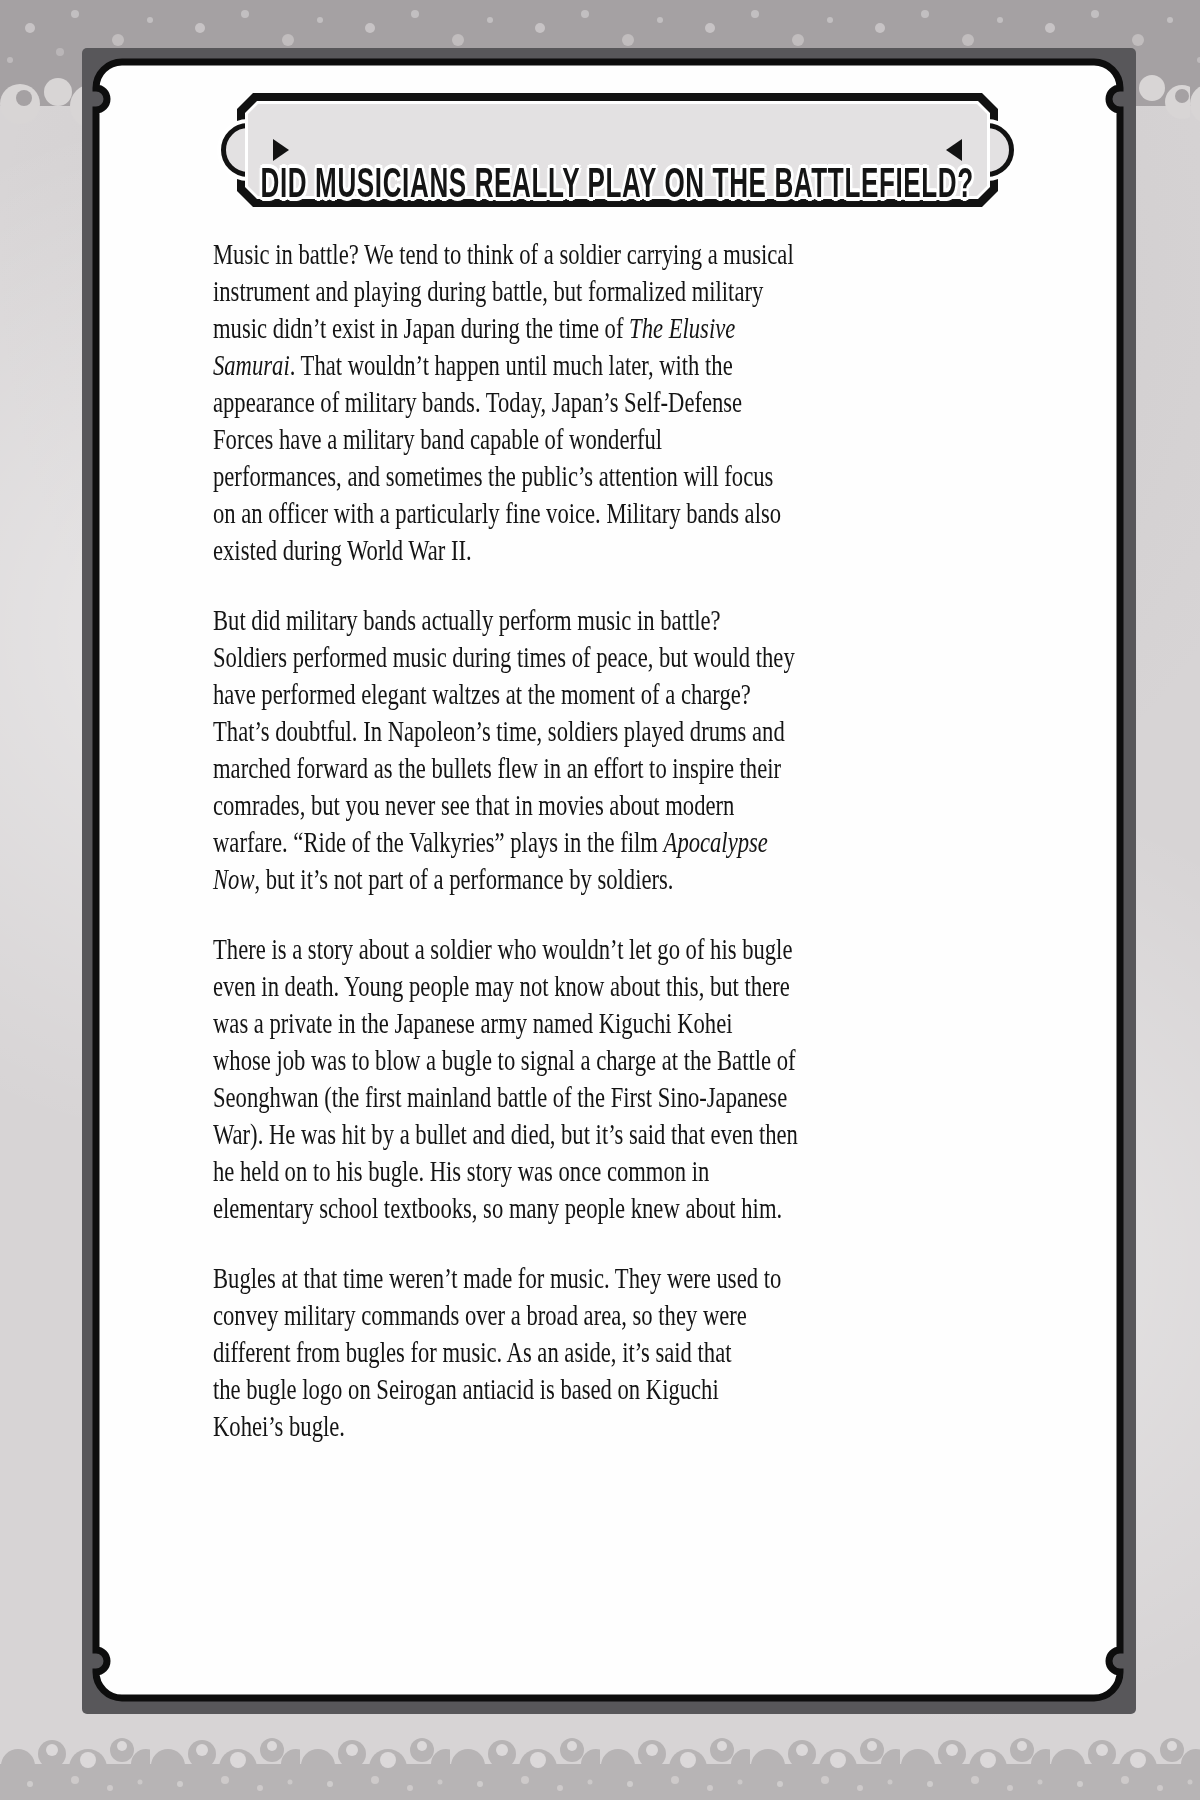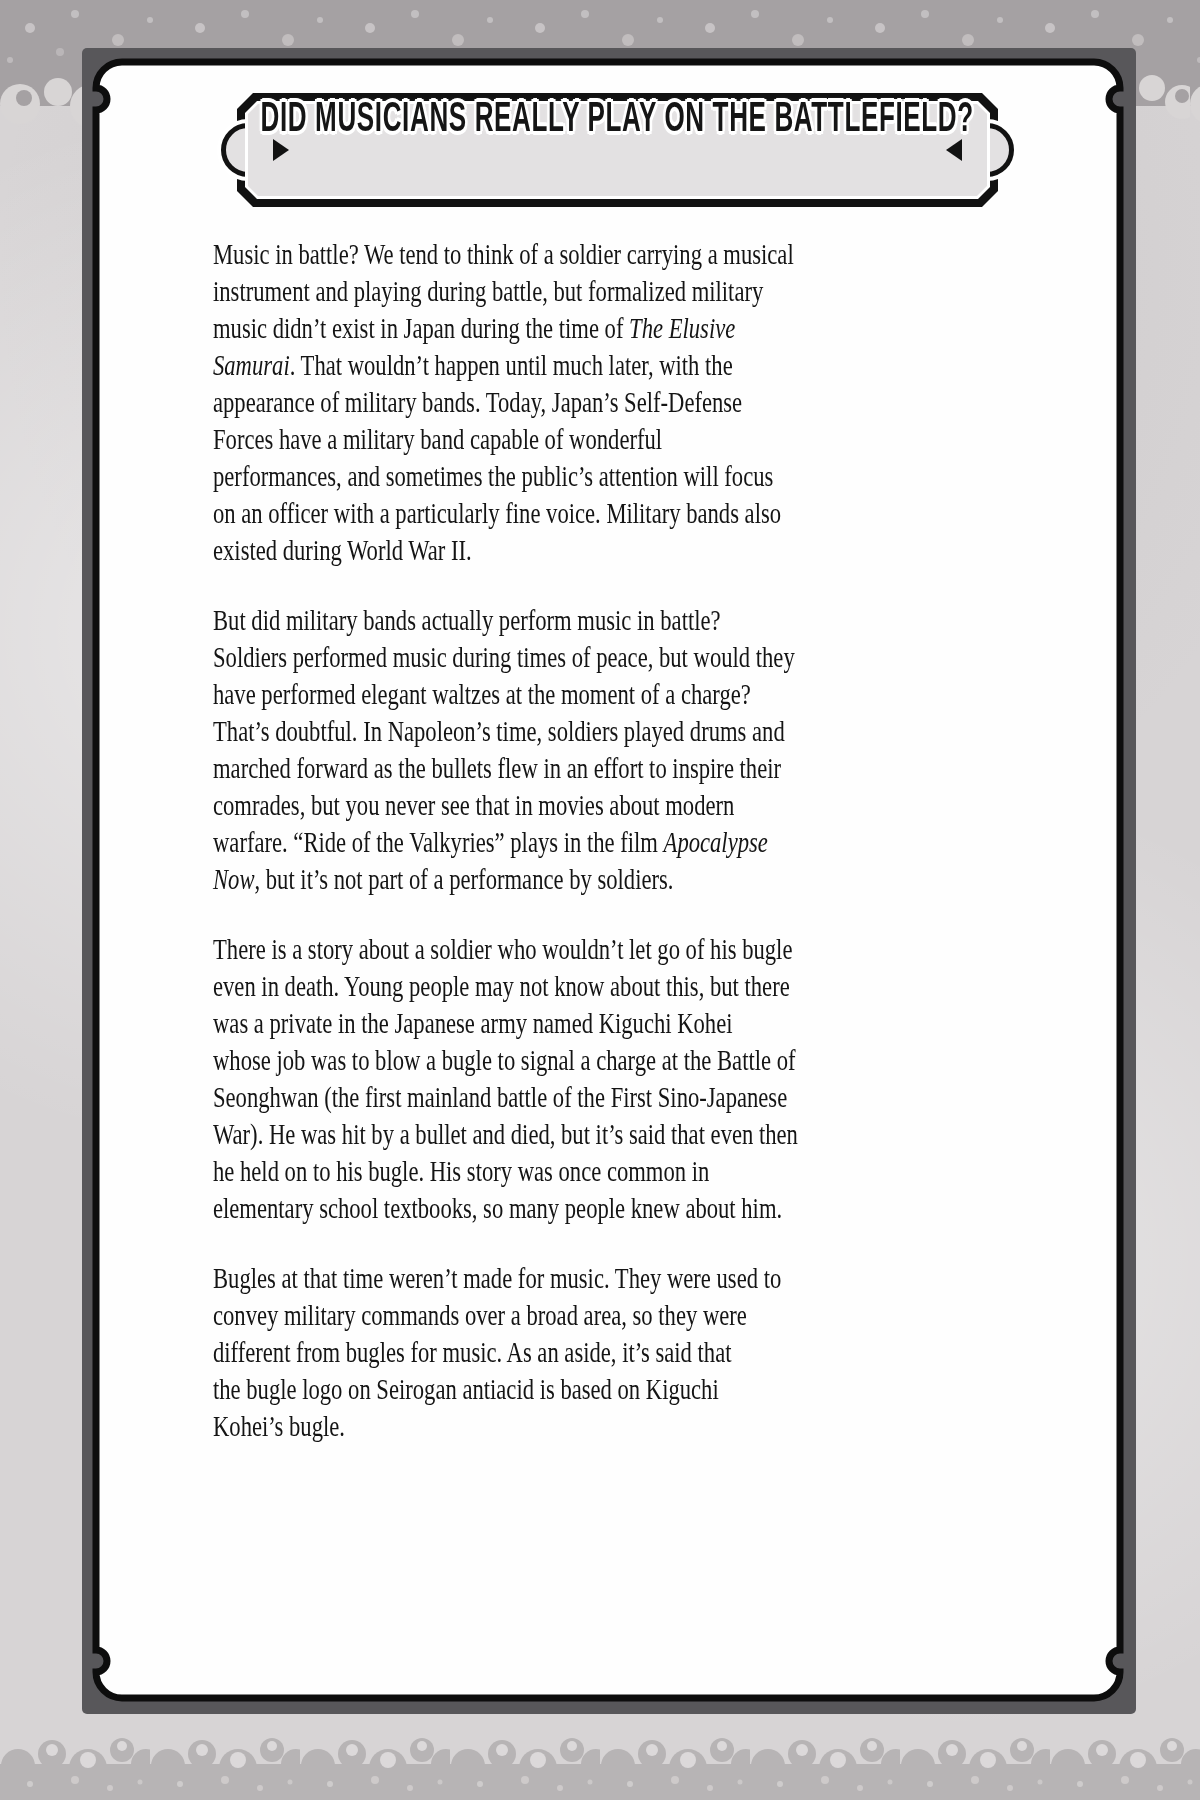--- a/index.html
+++ b/index.html
@@ -38,21 +38,21 @@
   }
   .banner-plate{
     position:absolute;inset:11px;background:#e3e1e2;
     clip-path:polygon(10px 0,calc(100% - 10px) 0,100% 10px,100% calc(100% - 10px),calc(100% - 10px) 100%,10px 100%,0 calc(100% - 10px),0 10px);
   }
   .tri{position:absolute;top:46px;width:0;height:0;border-top:11px solid transparent;border-bottom:11px solid transparent;}
   .tri.right-point{left:36px;border-left:16px solid #121212;}
   .tri.left-point{right:36px;border-right:16px solid #121212;}
   .banner-title-wrap{
     position:absolute;left:58px;right:58px;top:0;bottom:0;
-    display:flex;align-items:flex-start;justify-content:center;
+    display:flex;align-items:flex-end;justify-content:center;
   }
   .banner-title{
     display:inline-block;transform:scaleX(.62);transform-origin:center;
     font-family:"Liberation Sans", sans-serif;font-weight:700;font-stretch:condensed;
     font-size:42px;letter-spacing:1px;color:#151515;white-space:nowrap;
     text-shadow:
       -3px -3px 0 #fff, 3px -3px 0 #fff, -3px 3px 0 #fff, 3px 3px 0 #fff,
       -4px 0 0 #fff, 4px 0 0 #fff, 0 -4px 0 #fff, 0 4px 0 #fff,
       0 0 7px rgba(255,255,255,.95);
   }

